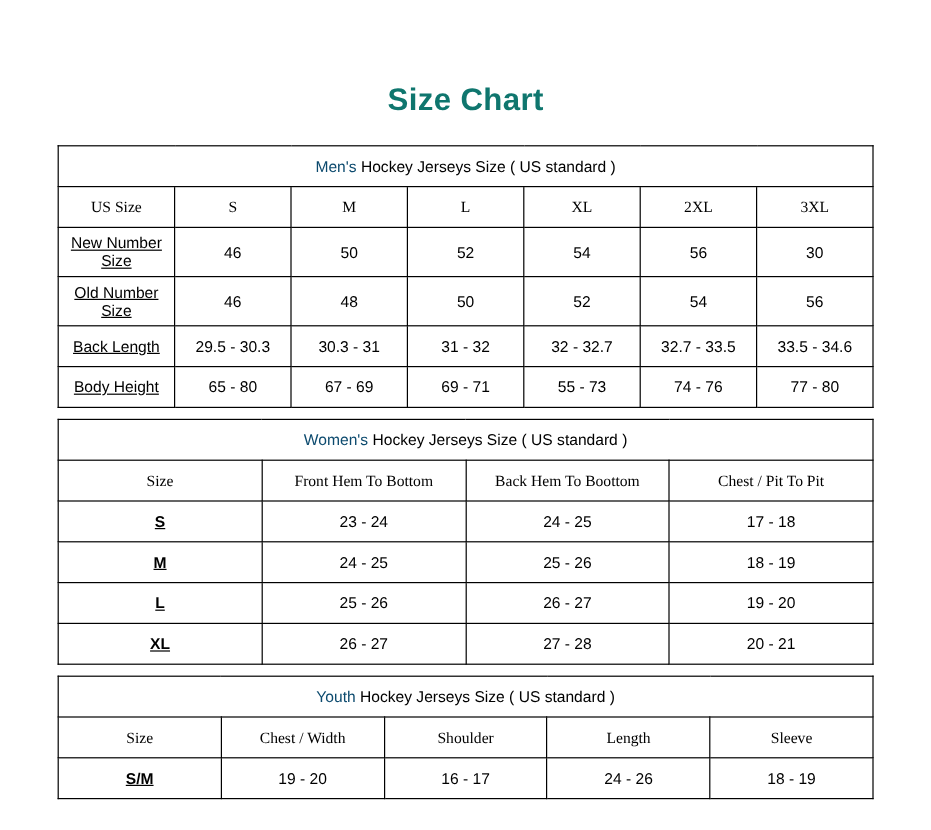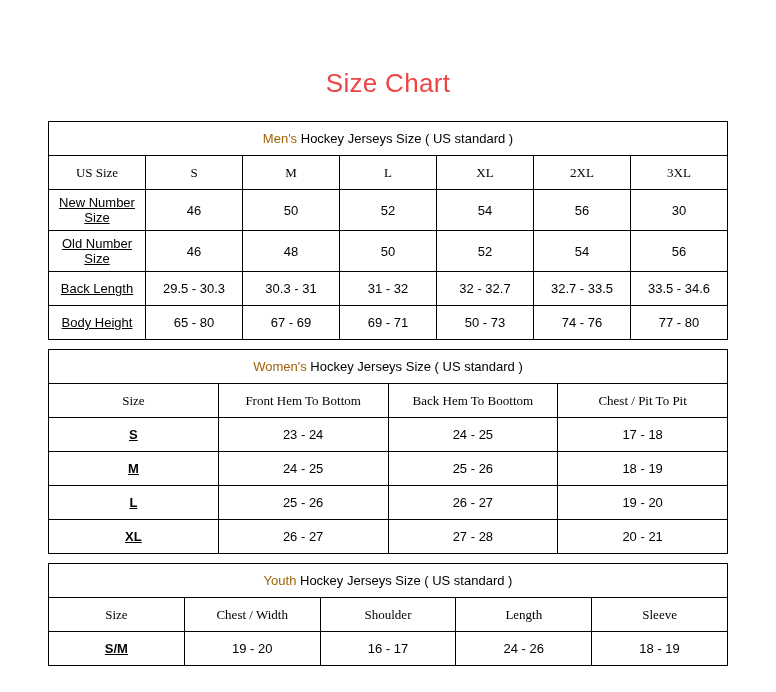--- a/index.html
+++ b/index.html
@@ -15,23 +15,23 @@
     overflow: hidden;
   }
   .page {
     width: 776px;
     height: 692px;
     position: relative;
     box-sizing: border-box;
   }
   .title {
     text-align: center;
-    color: #ef4444;
+    color: #0f766e;
     font-size: 26px;
-    font-weight: normal;
+    font-weight: bold;
     padding-top: 68px;
     letter-spacing: 0.3px;
   }
   .tables-wrap {
     margin: 22px auto 0 auto;
     width: 680px;
   }
   table.chart {
     border-collapse: collapse;
     width: 100%;
@@ -48,21 +48,21 @@
     font-weight: normal;
   }
   .band td {
     background: #ffff00;
     font-size: 14.5px;
     font-weight: bold;
     height: 27px;
     padding: 6px 2px;
   }
   .band .hl-red {
-    color: #a16207;
+    color: #0c4a6e;
   }
   .hdr td {
     font-weight: bold;
     font-size: 13px;
     font-family: Liberation Serif, serif;
   }
   .rowlabel {
     font-size: 13px;
     text-decoration: underline;
   }
@@ -121,21 +121,21 @@
         <td>31 - 32</td>
         <td>32 - 32.7</td>
         <td>32.7 - 33.5</td>
         <td>33.5 - 34.6</td>
       </tr>
       <tr>
         <td class="rowlabel">Body Height</td>
         <td>65 - 80</td>
         <td>67 - 69</td>
         <td>69 - 71</td>
-        <td>50 - 73</td>
+        <td>55 - 73</td>
         <td>74 - 76</td>
         <td>77 - 80</td>
       </tr>
     </tbody>
       </table>
 
     <div class="spacer"></div>
 
     <table class="chart">
       <tbody>

